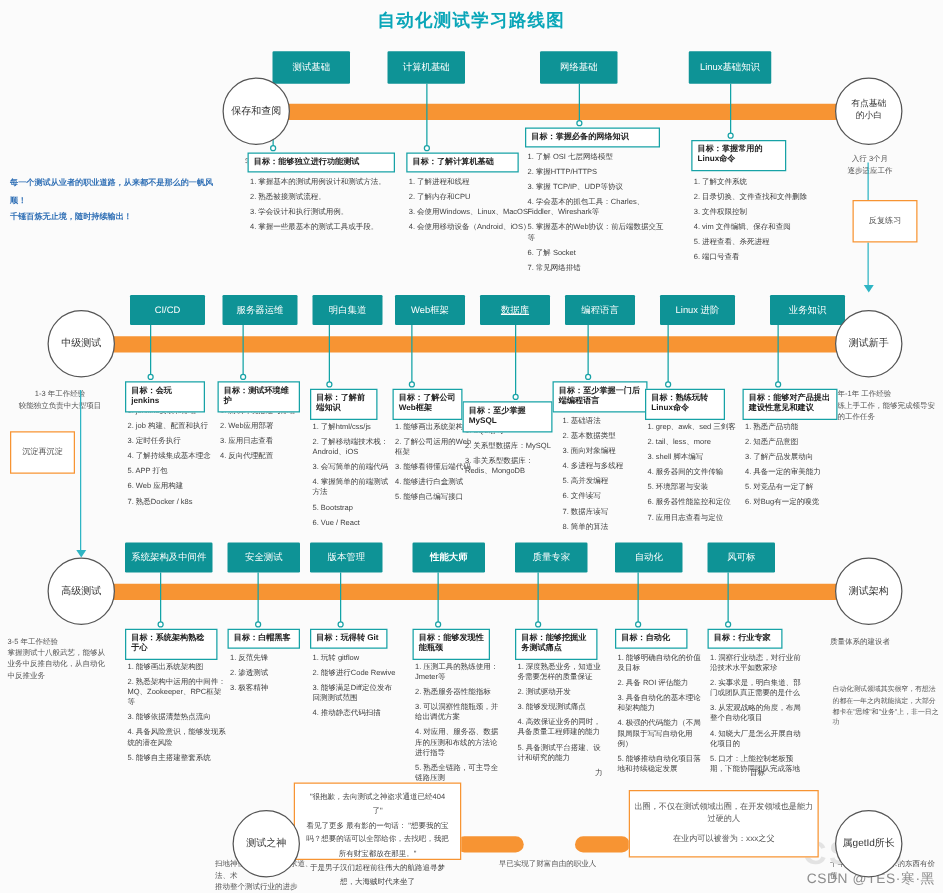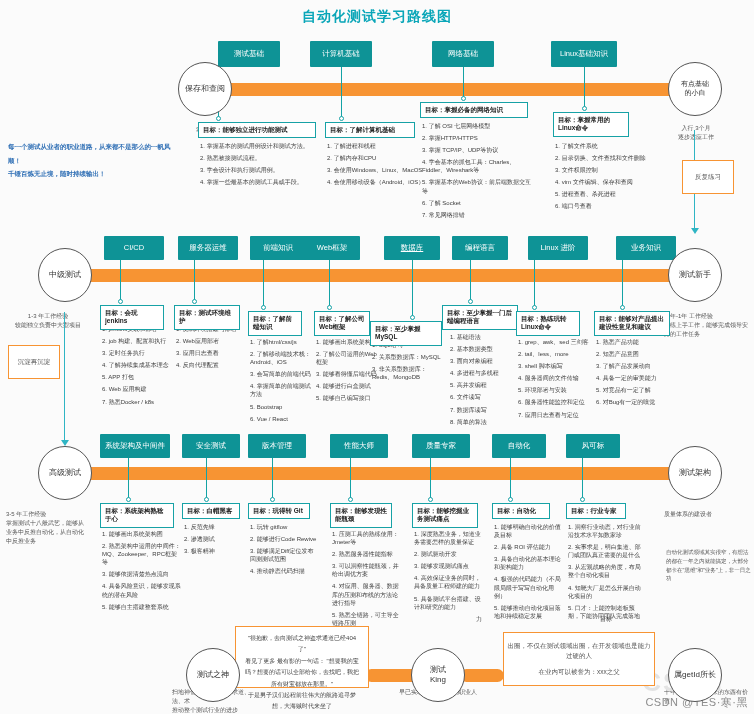--- a/index.html
+++ b/index.html
@@ -239,37 +239,37 @@
     <span>目标：测试环境维护</span>
   </div>
   <div class="items" style="left:176px;top:325px;width:72px;">
     <div>1. 测试环境搭建与部署</div>
     <div>2. Web应用部署</div>
     <div>3. 应用日志查看</div>
     <div>4. 反向代理配置</div>
   </div>
 
   <div class="chip" style="left:250px;top:236px;width:56px;height:24px;">
-    <span>前端知识</span>
+    <span>明白集道</span>
   </div>
   <div class="stem" style="left:263px;top:260px;height:48px;"></div>
   <div class="dot" style="left:261px;top:305px;"></div>
   <div class="goal" style="left:248px;top:311px;width:54px;">
     <span>目标：了解前端知识</span>
   </div>
   <div class="items" style="left:250px;top:338px;width:64px;">
     <div>1. 了解html/css/js</div>
     <div>2. 了解移动端技术栈：Android、iOS</div>
     <div>3. 会写简单的前端代码</div>
     <div>4. 掌握简单的前端测试方法</div>
     <div>5. Bootstrap</div>
     <div>6. Vue / React</div>
   </div>
 
-  <div class="chip" style="left:304px;top:236px;width:56px;height:24px;">
+  <div class="chip" style="left:316px;top:236px;width:56px;height:24px;">
     <span>Web框架</span>
   </div>
   <div class="stem" style="left:329px;top:260px;height:48px;"></div>
   <div class="dot" style="left:327px;top:305px;"></div>
   <div class="goal" style="left:314px;top:311px;width:56px;">
     <span>目标：了解公司Web框架</span>
   </div>
   <div class="items" style="left:316px;top:338px;width:66px;">
     <div>1. 能够画出系统架构图</div>
     <div>2. 了解公司运用的Web框架</div>
@@ -402,21 +402,21 @@
   <div class="goal" style="left:248px;top:503px;width:62px;">
     <span>目标：玩得转 Git</span>
   </div>
   <div class="items" style="left:250px;top:523px;width:68px;">
     <div>1. 玩转 gitflow</div>
     <div>2. 能够进行Code Rewive</div>
     <div>3. 能够满足Diff定位发布回测测试范围</div>
     <div>4. 推动静态代码扫描</div>
   </div>
 
-  <div class="chip" style="left:330px;top:434px;width:58px;height:24px;">
+  <div class="chip" style="left:330px;top:434px;width:58px;height:24px;font-weight:bold;">
     <span>性能大师</span>
   </div>
   <div class="stem" style="left:350px;top:458px;height:42px;"></div>
   <div class="dot" style="left:348px;top:497px;"></div>
   <div class="goal" style="left:330px;top:503px;width:62px;">
     <span>目标：能够发现性能瓶颈</span>
   </div>
   <div class="items" style="left:332px;top:530px;width:70px;">
     <div>1. 压测工具的熟练使用：Jmeter等</div>
     <div>2. 熟悉服务器性能指标</div>
@@ -482,24 +482,20 @@
   </div>
   <div class="rail" style="left:225px;top:669px;width:80px;"></div>
 
   <div class="quote" style="left:235px;top:626px;width:134px;height:62px;">
     <div>"很抱歉，去向测试之神盗求通道已经404了"</div>
     <div>看见了更多 最有影的一句话： "想要我的宝吗？想要的话可以全部给你，去找吧，我把所有财宝都放在那里。"</div>
     <div>于是男子汉们起程前往伟大的航路追寻梦想，大海贼时代来坐了</div>
   </div>
 
   <div class="rail" style="left:365px;top:669px;width:54px;"></div>
-  <div class="node" style="left:411px;top:648px;white-space:pre-line;">
-    <span>测试
-King</span>
-  </div>
   <div class="node-sub" style="left:392px;top:688px;text-align:center;width:92px;">
     <div>早已实现了财富自由的职业人</div>
   </div>
 
   <div class="rail" style="left:460px;top:669px;width:44px;"></div>
   <div class="orange-box" style="left:503px;top:632px;width:152px;height:54px;flex-direction:column;gap:6px;">
     <div>出圈，不仅在测试领域出圈，在开发领域也是能力过硬的人</div>
     <div>在业内可以被誉为：xxx之父</div>
   </div>
 

